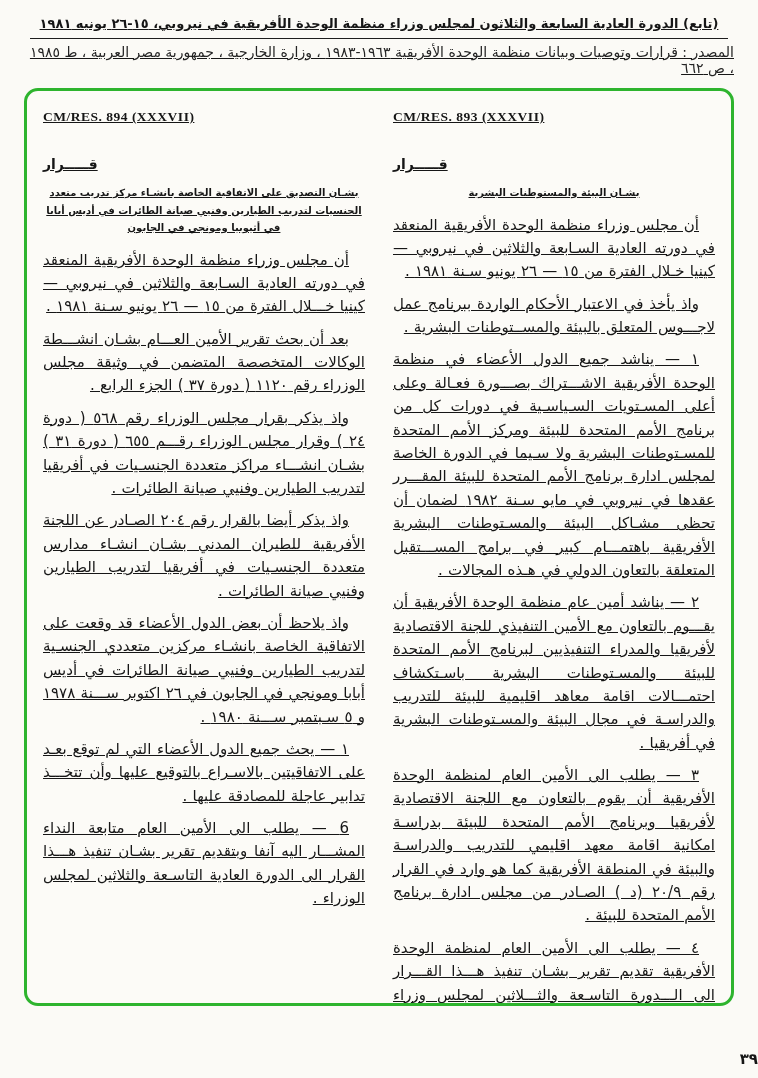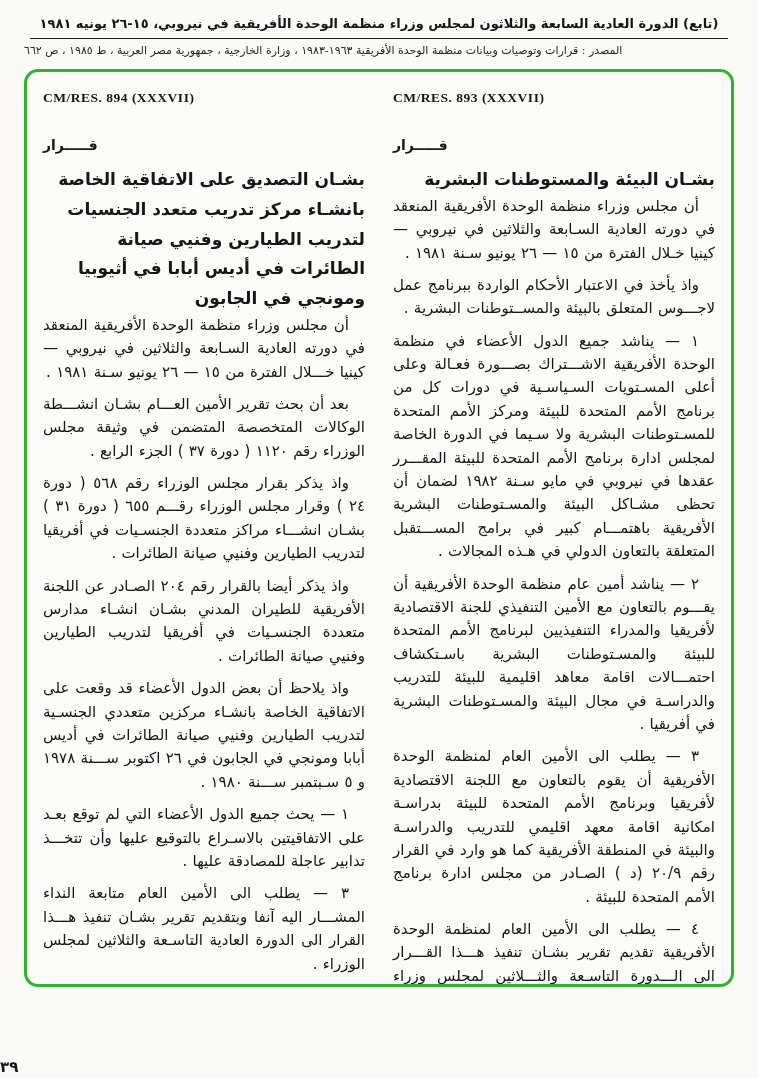--- a/index.html
+++ b/index.html
@@ -9,36 +9,37 @@
     font-family: "DejaVu Sans", sans-serif;
     color: #161616;
   }
   .page {
     position: relative;
     width: 758px;
     height: 1078px;
     background: #fbfaf6;
     padding: 16px 24px 0;
     overflow: hidden;
+    text-decoration: underline;
   }
   .hdr1 {
     direction: rtl;
     text-align: center;
     font-weight: bold;
     font-size: 13px;
     letter-spacing: .2px;
   }
   .hdr-rule {
     border-top: 1.5px solid #1d1d1d;
     margin: 7px 6px 5px;
   }
   .hdr2 {
     direction: rtl;
-    text-align: left;
-    font-size: 11px;
+    text-align: right;
+    font-size: 14px;
     color: #242424;
   }
   .green-box {
     margin-top: 12px;
     border: 3px solid #2eb42e;
     border-radius: 14px;
     padding: 18px 16px 10px;
     height: 918px;
     overflow: hidden;
     background: #fcfbf7;
@@ -61,38 +62,39 @@
     white-space: nowrap;
   }
   .res-heading {
     text-align: left;
     font-weight: bold;
     font-size: 14px;
     letter-spacing: 1px;
     margin-bottom: 12px;
   }
   .res-title {
+    text-align: center;
     font-weight: bold;
-    font-size: 17px;
+    font-size: 10px;
     line-height: 1.75;
-    margin-bottom: 0;
+    margin-bottom: 12px;
   }
   .col p {
     font-size: 15px;
     line-height: 1.56;
     text-align: justify;
     text-indent: 16px;
     margin-bottom: 9px;
     word-spacing: .5px;
   }
   .page-number {
     position: absolute;
-    bottom: 2px;
+    bottom: 10px;
     left: 0; right: 0;
-    text-align: left;
+    text-align: right;
     direction: rtl;
     font-weight: bold;
     font-size: 15px;
   }
 </style>
 </head>
 <body>
 
 <div class="page">
 
@@ -118,21 +120,21 @@
       <section class="col">
         <div class="res-code">CM/RES. 894 (XXXVII)</div>
         <div class="res-heading">قـــــرار</div>
         <div class="res-title">بشـان التصديق على الاتفاقية الخاصة بانشـاء مركز تدريب متعدد الجنسيات لتدريب الطيارين وفنيي صيانة الطائرات في أديس أبابا في أثيوبيا ومونجي في الجابون</div>
         <p>أن مجلس وزراء منظمة الوحدة الأفريقية المنعقد في دورته العادية السـابعة والثلاثين في نيروبي — كينيا خـــلال الفترة من ١٥ — ٢٦ يونيو سـنة ١٩٨١ .</p>
         <p>بعد أن بحث تقرير الأمين العـــام بشـان انشـــطة الوكالات المتخصصة المتضمن في وثيقة مجلس الوزراء رقم ١١٢٠ ( دورة ٣٧ ) الجزء الرابع .</p>
         <p>واذ يذكر بقرار مجلس الوزراء رقم ٥٦٨ ( دورة ٢٤ ) وقرار مجلس الوزراء رقـــم ٦٥٥ ( دورة ٣١ ) بشـان انشـــاء مراكز متعددة الجنسـيات في أفريقيا لتدريب الطيارين وفنيي صيانة الطائرات .</p>
         <p>واذ يذكر أيضا بالقرار رقم ٢٠٤ الصـادر عن اللجنة الأفريقية للطيران المدني بشـان انشـاء مدارس متعددة الجنسـيات في أفريقيا لتدريب الطيارين وفنيي صيانة الطائرات .</p>
         <p>واذ يلاحظ أن بعض الدول الأعضاء قد وقعت على الاتفاقية الخاصة بانشـاء مركزين متعددي الجنسـية لتدريب الطيارين وفنيي صيانة الطائرات في أديس أبابا ومونجي في الجابون في ٢٦ اكتوبر ســـنة ١٩٧٨ و ٥ سـبتمبر ســـنة ١٩٨٠ .</p>
         <p>١ — يحث جميع الدول الأعضاء التي لم توقع بعـد على الاتفاقيتين بالاسـراع بالتوقيع عليها وأن تتخـــذ تدابير عاجلة للمصادقة عليها .</p>
-        <p>٣ — يطلب الى الأمين العام متابعة النداء المشـــار اليه آنفا وبتقديم تقرير بشـان تنفيذ هـــذا القرار الى الدورة العادية التاسـعة والثلاثين لمجلس الوزراء .</p>
+        <p>6 — يطلب الى الأمين العام متابعة النداء المشـــار اليه آنفا وبتقديم تقرير بشـان تنفيذ هـــذا القرار الى الدورة العادية التاسـعة والثلاثين لمجلس الوزراء .</p>
       </section>
 
     </div>
   </div>
 
   <div class="page-number">٣٩</div>
 
 </div>
 
 </body></html>

